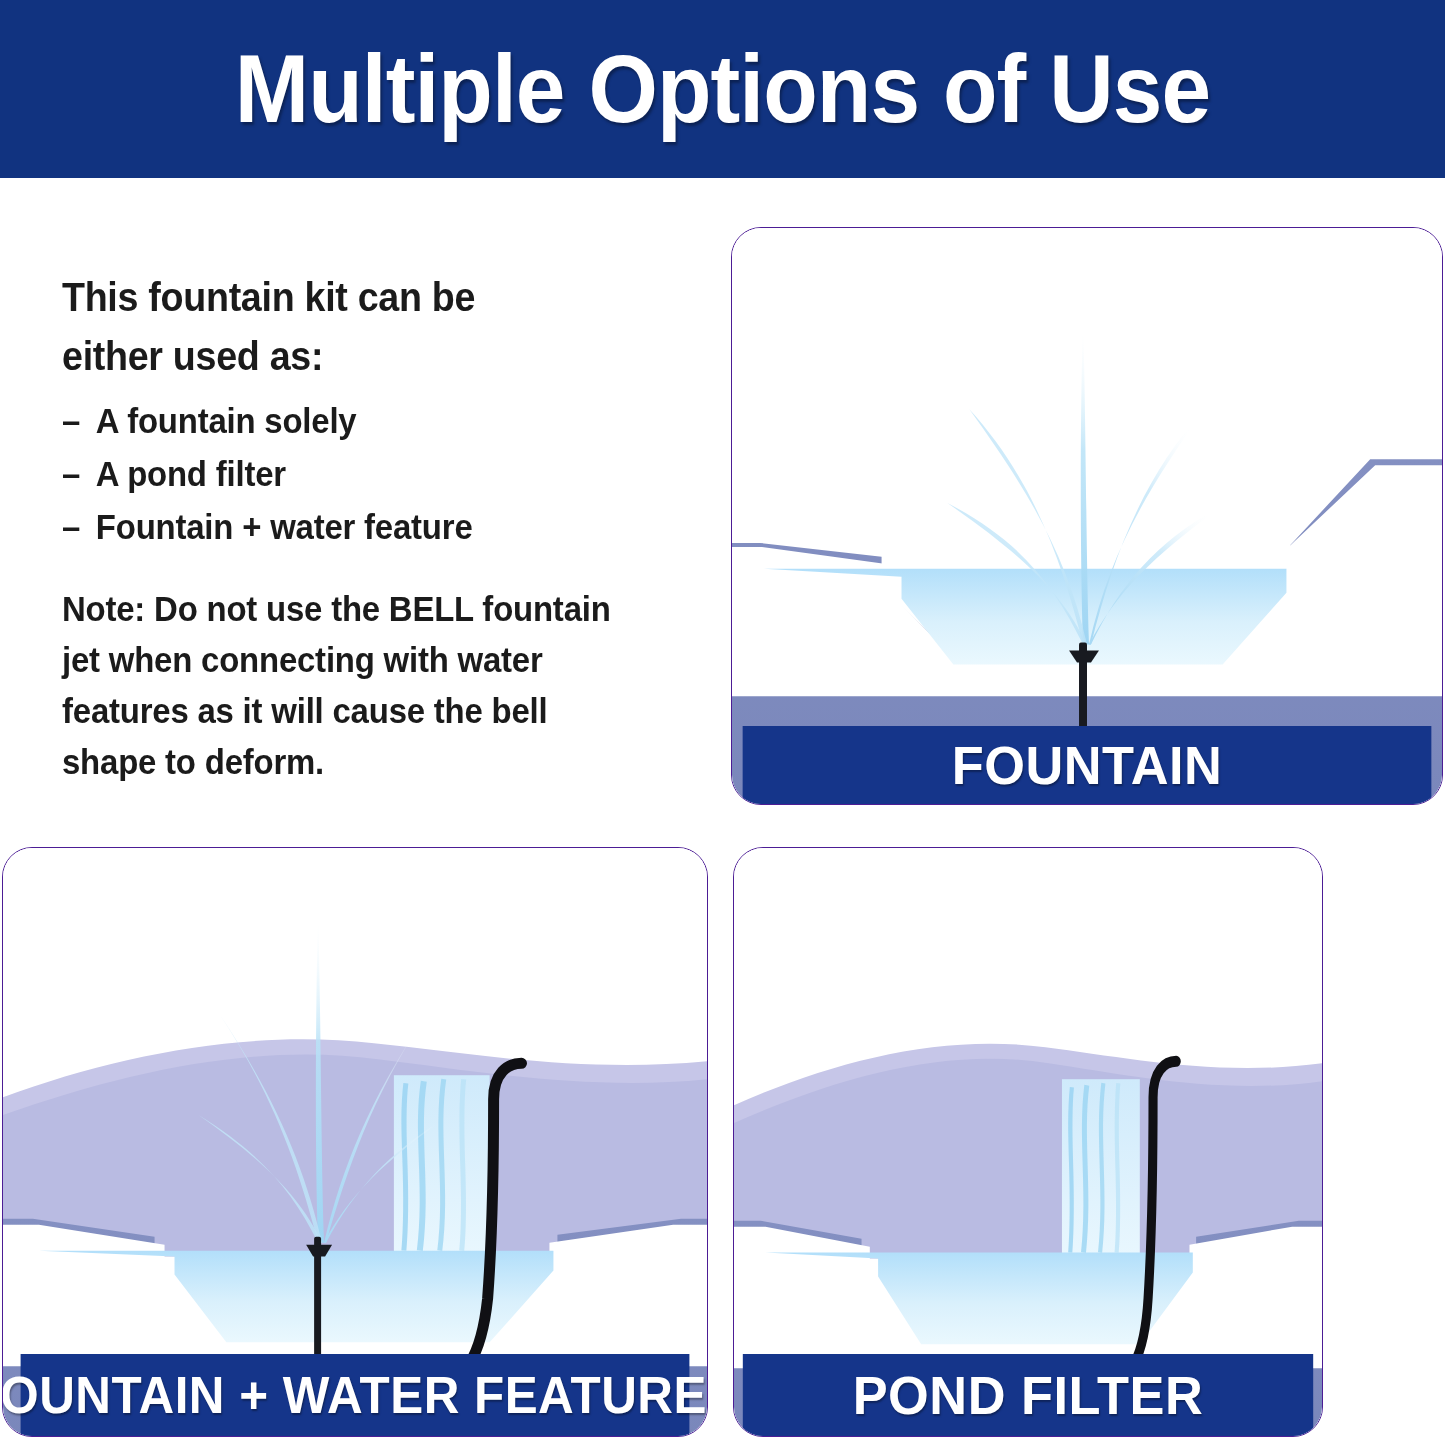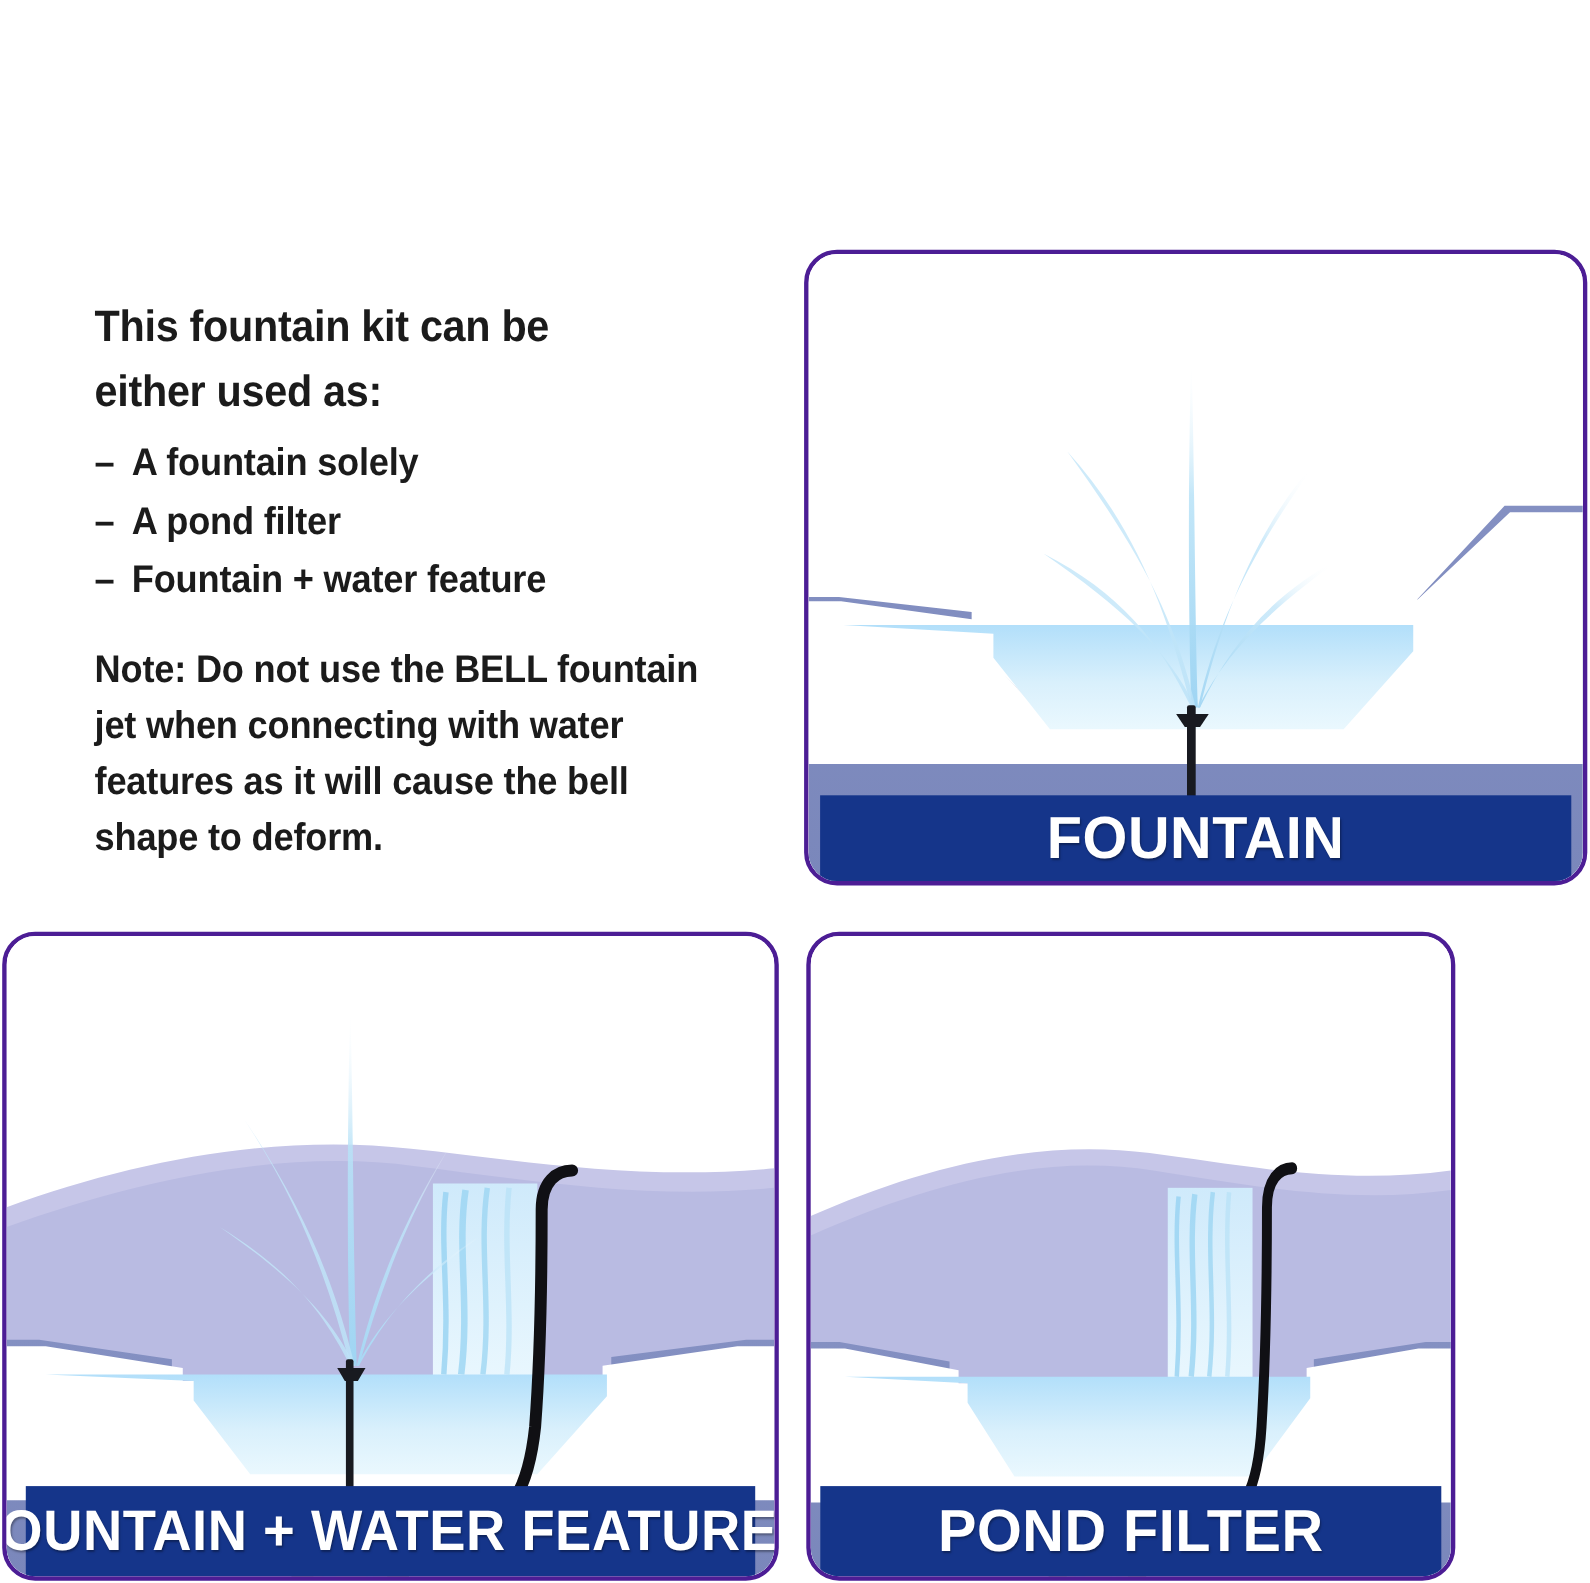--- a/index.html
+++ b/index.html
@@ -25,21 +25,20 @@
     letter-spacing:-1px;
     transform:scaleX(0.93);
     text-shadow:2px 3px 3px rgba(0,0,0,.35);
     white-space:nowrap;
   }
 
   
   .text-col{
     position:absolute;left:62px;top:268px;width:620px;
     color:#1b1b1b;
-    margin-left:24px;
   }
   .lead{
     font-weight:700;font-size:40px;line-height:1.48;
     transform:scaleX(0.94);transform-origin:left center;
     margin:0 0 10px 0;
     letter-spacing:-0.3px;
   }
   .bullets{list-style:none;margin:0 0 30px 0;padding:0;}
   .bullets li{
     display:flex;align-items:baseline;gap:16px;
@@ -52,21 +51,21 @@
   .note{
     font-weight:700;font-size:35px;line-height:1.46;
     transform:scaleX(0.94);transform-origin:left center;
     margin:0;letter-spacing:-0.2px;
     max-width:600px;
   }
 
   
   .panel{
     position:absolute;
-    border:4px solid #4c1d95;
+    border:1px solid #4c1d95;
     border-radius:30px;
     overflow:hidden;
     background:#ffffff;
     box-sizing:border-box;
     text-align:center;
   }
   .panel-tr{left:731px;top:227px;width:712px;height:578px;}
   .panel-bl{left:2px;top:847px;width:706px;height:590px;}
   .panel-br{left:733px;top:847px;width:590px;height:590px;}
 
@@ -86,20 +85,23 @@
   }
   .panel-tr .panel-label{height:78px;font-size:54px;transform:scaleX(0.97);}
   .panel-bl .panel-label{height:82px;font-size:52px;transform:scaleX(0.95);}
   .panel-br .panel-label{height:82px;font-size:54px;transform:scaleX(0.97);}
 </style>
 </head>
 <body>
 
 <div class="page">
 
+  <div class="header">
+    <div class="header-title">Multiple Options of Use</div>
+  </div>
 
   <div class="text-col">
     <p class="lead">
       <span>This fountain kit can be</span><br>
       <span>either used as:</span>
     </p>
     <ul class="bullets">
       <li>
         <span class="dash">–</span>
         <span>A fountain solely</span>

